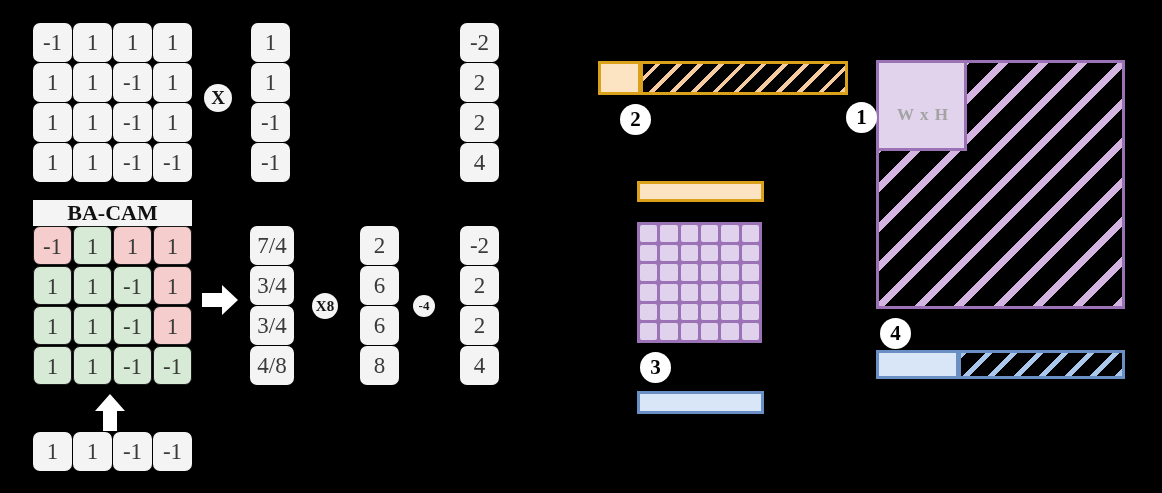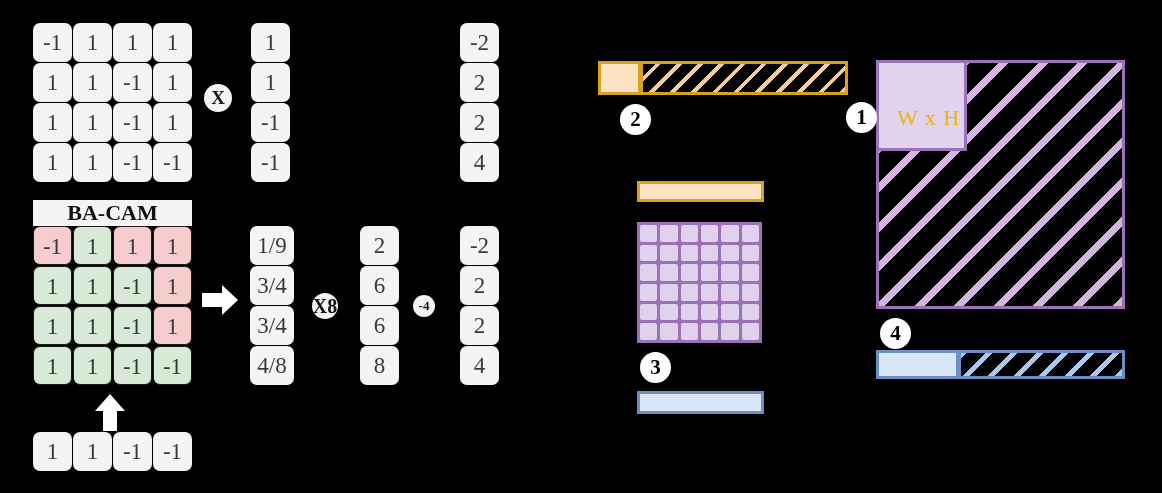--- a/index.html
+++ b/index.html
@@ -69,21 +69,21 @@
     font-family: "Liberation Serif", "DejaVu Serif", serif;
   }
   .op-x {
     width: 28px; height: 28px;
     line-height: 28px;
     font-size: 19px;
   }
   .op-small {
     width: 26px; height: 26px;
     line-height: 26px;
-    font-size: 20px;
+    font-size: 15px;
   }
   .op-tiny {
     width: 22px; height: 22px;
     line-height: 22px;
     font-size: 13px;
   }
 
   
   .arrow-right {
     position: absolute;
@@ -150,23 +150,23 @@
     border: 3px solid #6a8fc4;
     background-color: #000000;
     background-image: repeating-linear-gradient(
       -45deg,
       #a9c8ec 0px, #a9c8ec 5px,
       rgba(0,0,0,0) 5px, rgba(0,0,0,0) 18px
     );
   }
   .wh-label {
     position: absolute;
-    color: #eab308;
-    font-weight: normal;
-    font-size: 22px;
+    color: #a3a3a3;
+    font-weight: bold;
+    font-size: 17px;
     font-family: "Liberation Serif", "DejaVu Serif", serif;
     letter-spacing: 1px;
     white-space: nowrap;
   }
 
   
   .grid6 {
     position: absolute;
     display: grid;
     grid-template-columns: repeat(6, 1fr);
@@ -261,21 +261,21 @@
     <div class="cell" style="left:153px; top:432px;">-1</div>
   </div>
 
   <div class="arrow-right" style="left:200px; top:283px;">
     <svg width="40" height="34" viewBox="0 0 40 34">
       <polygon points="2,10 22,10 22,2 38,17 22,32 22,24 2,24" fill="#ffffff"></polygon>
     </svg>
   </div>
 
   <div>
-    <div class="cell wide" style="left:250px; top:226px;">1/9</div>
+    <div class="cell wide" style="left:250px; top:226px;">7/4</div>
     <div class="cell wide" style="left:250px; top:266px;">3/4</div>
     <div class="cell wide" style="left:250px; top:306px;">3/4</div>
     <div class="cell wide" style="left:250px; top:346px;">4/8</div>
   </div>
 
   <div class="op-circle op-small" style="left:312px; top:293px;">X8</div>
 
   <div>
     <div class="cell" style="left:360px; top:226px;">2</div>
     <div class="cell" style="left:360px; top:266px;">6</div>

